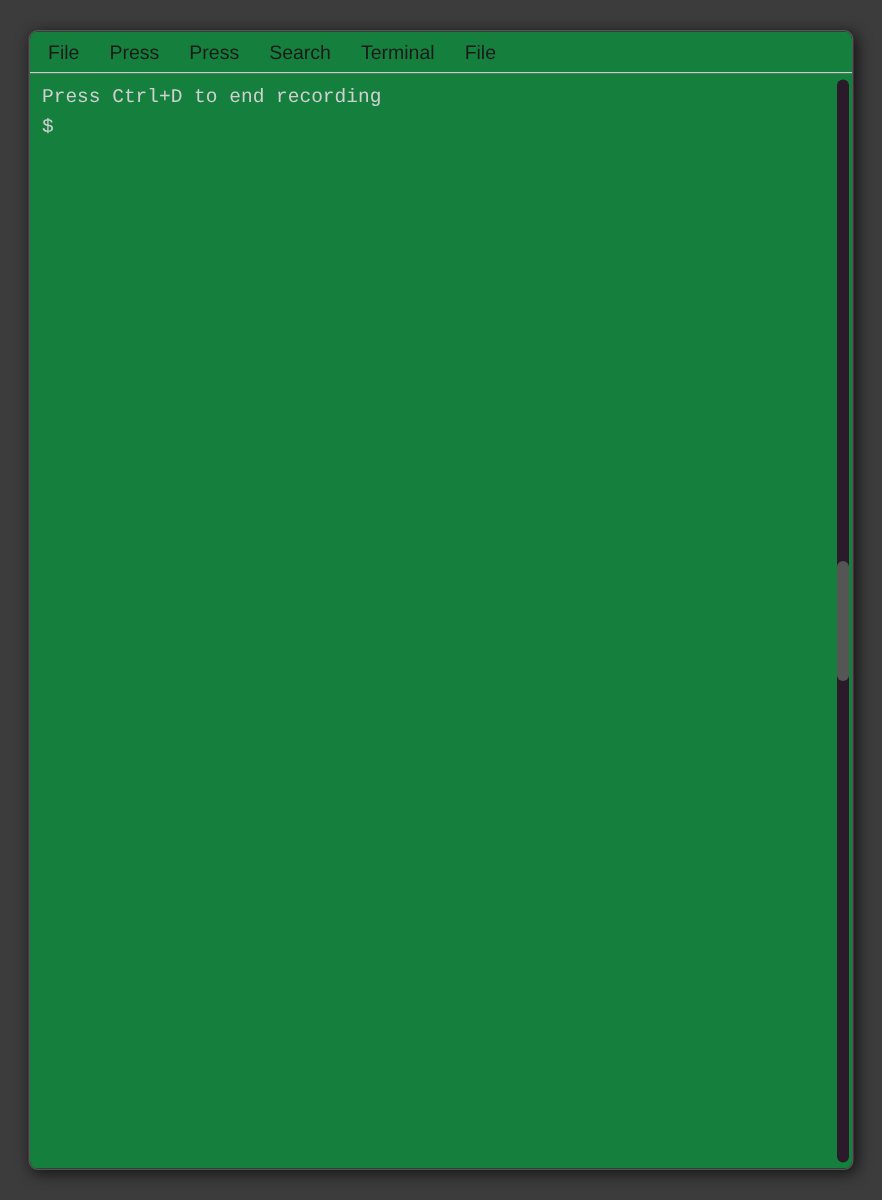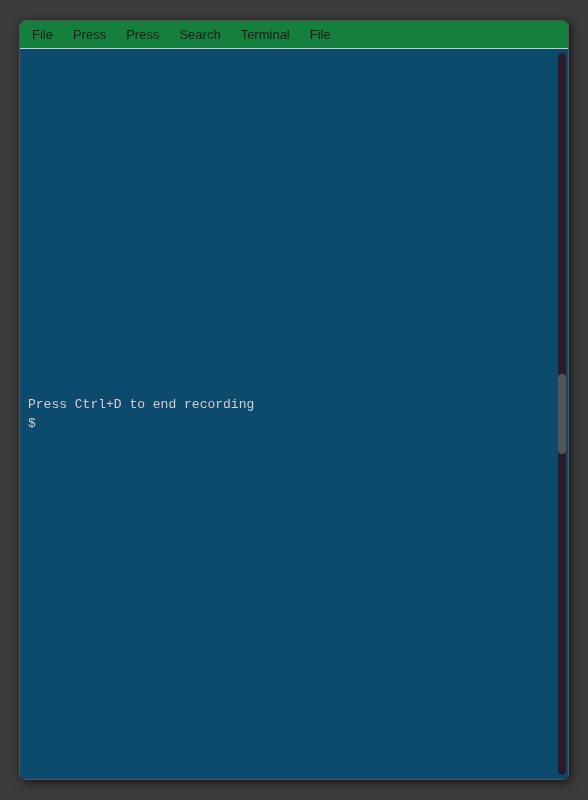--- a/index.html
+++ b/index.html
@@ -44,30 +44,29 @@
     .menu-item {
       padding: 2px 8px;
       font-size: 13px;
       color: #1a1a1a;
       cursor: pointer;
       border-radius: 3px;
     }
 
     .terminal-body {
       flex: 1;
-      background: #0c4a6e;
+      background: #15803d;
       color: #d0d0d0;
       font-family: 'Courier New', Courier, monospace;
       font-size: 13px;
       padding: 6px 8px;
       overflow: hidden;
       position: relative;
       display: flex;
       flex-direction: column;
-      justify-content: center;
     }
 
     .terminal-line {
       white-space: pre;
       line-height: 1.5;
       color: #d0d0d0;
     }
 
     .scrollbar-track {
       position: absolute;

